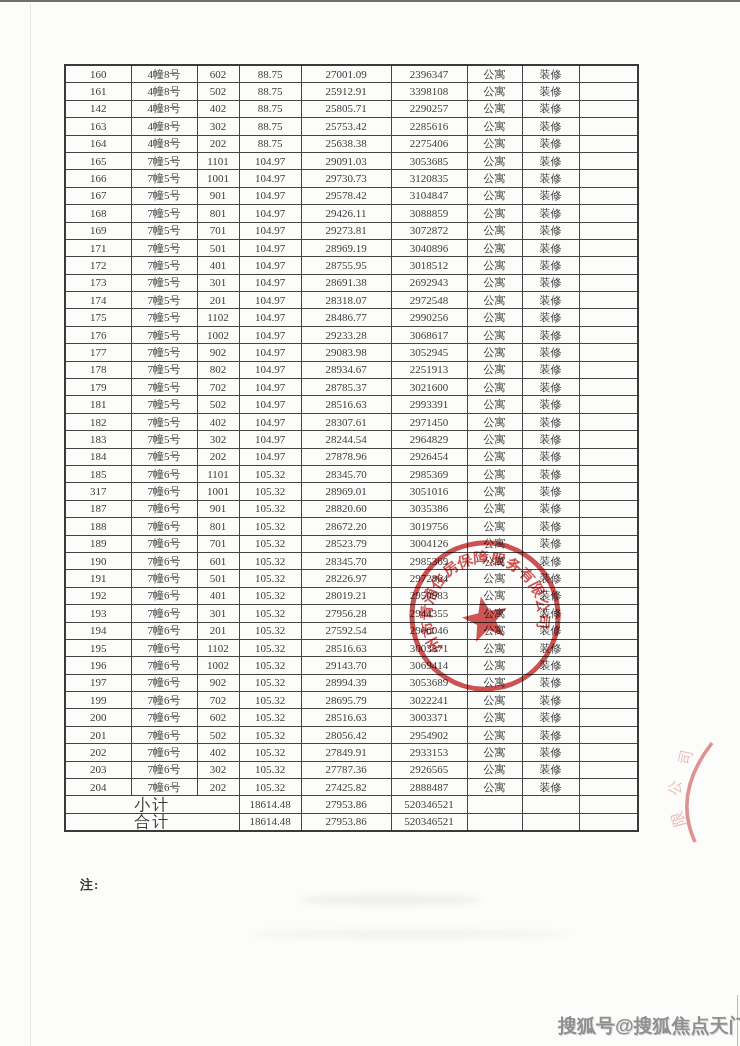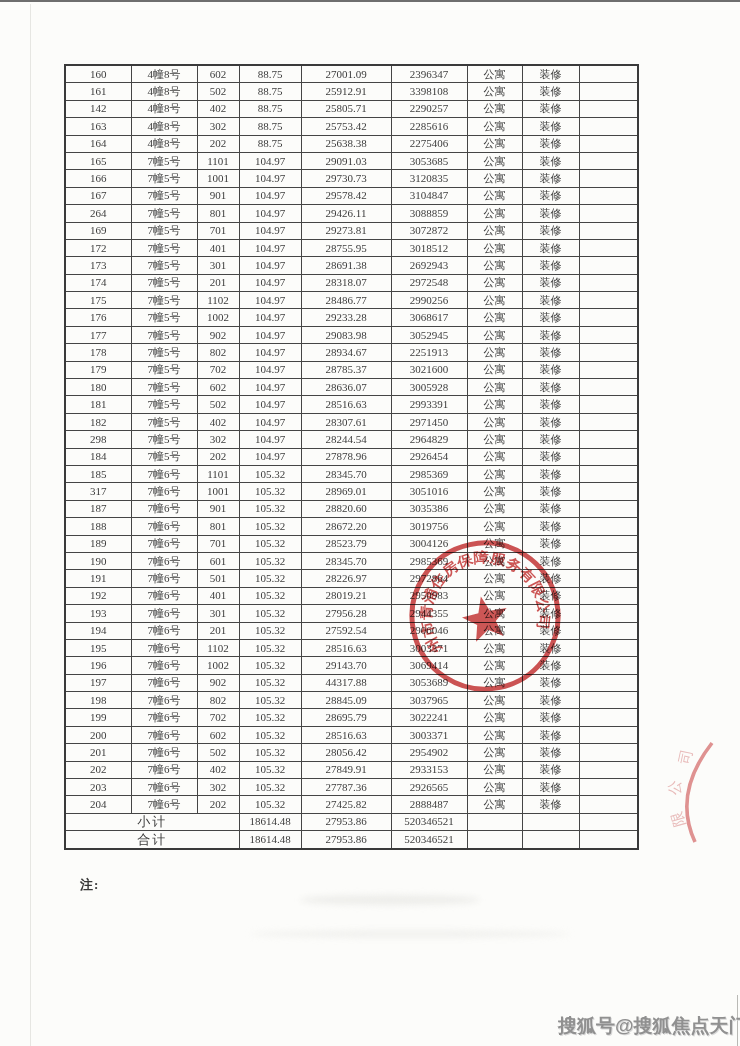--- a/index.html
+++ b/index.html
@@ -19,21 +19,21 @@
     position:absolute;left:64px;top:64px;width:573px;
     border-collapse:collapse;table-layout:fixed;
     border:2px solid #3a3a3a;
   }
   table.price td{
     border:1px solid #454545;
     font-size:11px;color:#3c3c3c;text-align:center;vertical-align:middle;
     padding:0;height:16.4px;line-height:1;white-space:nowrap;overflow:hidden;
   }
   table.price tr{height:17.4px;}
-  table.price td.sum-label{font-size:13px;letter-spacing:2px;}
+  table.price td.sum-label{font-size:16px;letter-spacing:2px;}
 
   .note{position:absolute;left:80px;top:876px;font-size:13px;color:#383838;font-weight:bold;letter-spacing:1px;}
 
   .seal-main{
     position:absolute;left:405px;top:536px;width:160px;height:160px;
     transform:rotate(-12deg);mix-blend-mode:multiply;opacity:.88;
     pointer-events:none;
   }
   .seal-corner{
     position:absolute;left:645px;top:695px;width:95px;height:160px;
@@ -153,21 +153,21 @@
           <td>7幢5号</td>
           <td>901</td>
           <td>104.97</td>
           <td>29578.42</td>
           <td>3104847</td>
           <td>公寓</td>
           <td>装修</td>
           <td></td>
         </tr>
         <tr>
-          <td>264</td>
+          <td>168</td>
           <td>7幢5号</td>
           <td>801</td>
           <td>104.97</td>
           <td>29426.11</td>
           <td>3088859</td>
           <td>公寓</td>
           <td>装修</td>
           <td></td>
         </tr>
         <tr>
@@ -175,20 +175,31 @@
           <td>7幢5号</td>
           <td>701</td>
           <td>104.97</td>
           <td>29273.81</td>
           <td>3072872</td>
           <td>公寓</td>
           <td>装修</td>
           <td></td>
         </tr>
         <tr>
+          <td>171</td>
+          <td>7幢5号</td>
+          <td>501</td>
+          <td>104.97</td>
+          <td>28969.19</td>
+          <td>3040896</td>
+          <td>公寓</td>
+          <td>装修</td>
+          <td></td>
+        </tr>
+        <tr>
           <td>172</td>
           <td>7幢5号</td>
           <td>401</td>
           <td>104.97</td>
           <td>28755.95</td>
           <td>3018512</td>
           <td>公寓</td>
           <td>装修</td>
           <td></td>
         </tr>
@@ -263,31 +274,20 @@
           <td>7幢5号</td>
           <td>702</td>
           <td>104.97</td>
           <td>28785.37</td>
           <td>3021600</td>
           <td>公寓</td>
           <td>装修</td>
           <td></td>
         </tr>
         <tr>
-          <td>180</td>
-          <td>7幢5号</td>
-          <td>602</td>
-          <td>104.97</td>
-          <td>28636.07</td>
-          <td>3005928</td>
-          <td>公寓</td>
-          <td>装修</td>
-          <td></td>
-        </tr>
-        <tr>
           <td>181</td>
           <td>7幢5号</td>
           <td>502</td>
           <td>104.97</td>
           <td>28516.63</td>
           <td>2993391</td>
           <td>公寓</td>
           <td>装修</td>
           <td></td>
         </tr>
@@ -296,21 +296,21 @@
           <td>7幢5号</td>
           <td>402</td>
           <td>104.97</td>
           <td>28307.61</td>
           <td>2971450</td>
           <td>公寓</td>
           <td>装修</td>
           <td></td>
         </tr>
         <tr>
-          <td>298</td>
+          <td>183</td>
           <td>7幢5号</td>
           <td>302</td>
           <td>104.97</td>
           <td>28244.54</td>
           <td>2964829</td>
           <td>公寓</td>
           <td>装修</td>
           <td></td>
         </tr>
         <tr>
@@ -454,33 +454,22 @@
           <td>3069414</td>
           <td>公寓</td>
           <td>装修</td>
           <td></td>
         </tr>
         <tr>
           <td>197</td>
           <td>7幢6号</td>
           <td>902</td>
           <td>105.32</td>
-          <td>44317.88</td>
+          <td>28994.39</td>
           <td>3053689</td>
-          <td>公寓</td>
-          <td>装修</td>
-          <td></td>
-        </tr>
-        <tr>
-          <td>198</td>
-          <td>7幢6号</td>
-          <td>802</td>
-          <td>105.32</td>
-          <td>28845.09</td>
-          <td>3037965</td>
           <td>公寓</td>
           <td>装修</td>
           <td></td>
         </tr>
         <tr>
           <td>199</td>
           <td>7幢6号</td>
           <td>702</td>
           <td>105.32</td>
           <td>28695.79</td>

